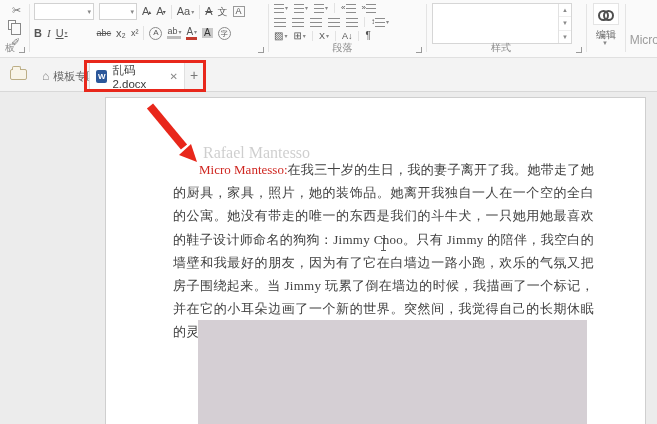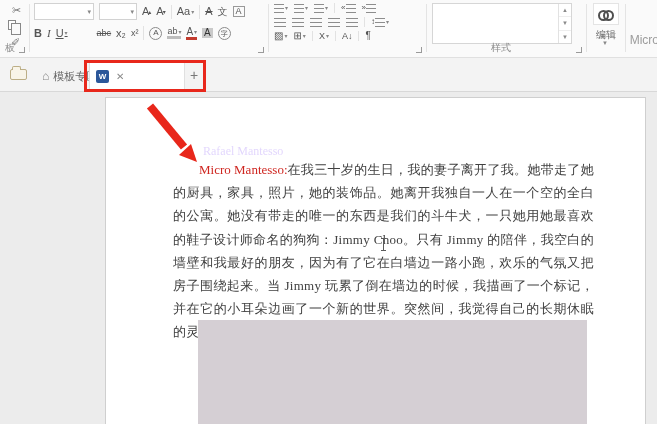--- a/index.html
+++ b/index.html
@@ -56,21 +56,21 @@
   .home-ic { font-size:12px; color:#888; }
   .doc-tab { position:absolute; left:89px; top:4px; width:96px; height:27px; background:#fff; border:1px solid #e0e0e0; border-bottom:none; display:flex; align-items:center; gap:5px; padding:0 6px; font-size:11.5px; color:#3a3a3a; }
   .wicon { width:13px; height:13px; background:#2b579a; color:#fff; font-size:8px; font-weight:bold; display:flex; align-items:center; justify-content:center; border-radius:2px; }
   .closex { font-size:10px; color:#8a8a8a; margin-left:2px; }
   .newtab { position:absolute; left:190px; top:9px; font-size:14px; color:#777; }
   .redbox { position:absolute; left:84px; top:60px; width:122px; height:32px; border:3px solid #e8271b; z-index:30; }
 
   
   .docarea { position:absolute; left:0; top:92px; width:657px; height:332px; background:#ececec; }
   .page { position:absolute; left:105px; top:5px; width:541px; height:327px; background:#fff; border:1px solid #cfcfcf; border-bottom:none; overflow:hidden; }
-  .ghost { position:absolute; left:97px; top:46px; font-family:"Liberation Serif","DejaVu Serif",serif; font-size:12px; color:#8b5cf6; opacity:.25; filter:blur(.6px); }
+  .ghost { position:absolute; left:97px; top:46px; font-family:"Liberation Serif","DejaVu Serif",serif; font-size:16px; color:#404040; opacity:.25; filter:blur(.6px); }
   .para { position:absolute; left:67px; top:60px; width:421px; font-family:"Liberation Serif","DejaVu Serif",serif; font-size:13px; line-height:23.2px; color:#404040; text-align:justify; letter-spacing:.3px; text-indent:26px; }
   .lead { color:#cf2620; letter-spacing:0; }
   .imgbox { position:absolute; left:92px; top:222px; width:389px; height:106px; background:#d5cfd4; }
   .arrow-svg { position:absolute; left:0; top:0; z-index:20; pointer-events:none; }
   .ibeam { position:absolute; left:383px; top:146px; width:1px; height:13px; background:#5a5a5a; z-index:15; }
   .ibeam::before,.ibeam::after { content:""; position:absolute; left:-2px; width:5px; height:1px; background:#5a5a5a; }
   .ibeam::before { top:0; } .ibeam::after { bottom:0; }
 </style>
 </head>
 <body>
@@ -220,20 +220,21 @@
           </span>
         <span class="sep" style="height:10px;"></span>
         <span class="ri" style="font-size:9px;">
             <span>A↓</span>
           </span>
         <span class="sep" style="height:10px;"></span>
         <span class="ri" style="font-size:10px;">
             <span>¶</span>
           </span>
       </div>
+      <div class="grp-label">段落</div>
       <span class="launcher"></span>
     </div>
     <div class="vdiv" style="left:426px;"></div>
 
     <div class="grp" style="left:427px;width:158px;">
       <div class="stylebox">
         <div class="style-scroll">
           <span>▲</span>
           <span>▼</span>
           <span style="border-bottom:none;">▼</span>
@@ -257,20 +258,21 @@
   </div>
 
   <div class="tabbar">
     <span class="folder"></span>
     <div class="tpl-tab">
       <span class="home-ic">⌂</span>
       <span>模板专区</span>
     </div>
     <div class="doc-tab">
       <span class="wicon">W</span>
+      <span>乱码2.docx</span>
       <span class="closex">✕</span>
     </div>
     <span class="newtab">+</span>
   </div>
 
   <div class="redbox"></div>
 
   <div class="docarea">
     <div class="page">
       <div class="ghost">Rafael Mantesso</div>

